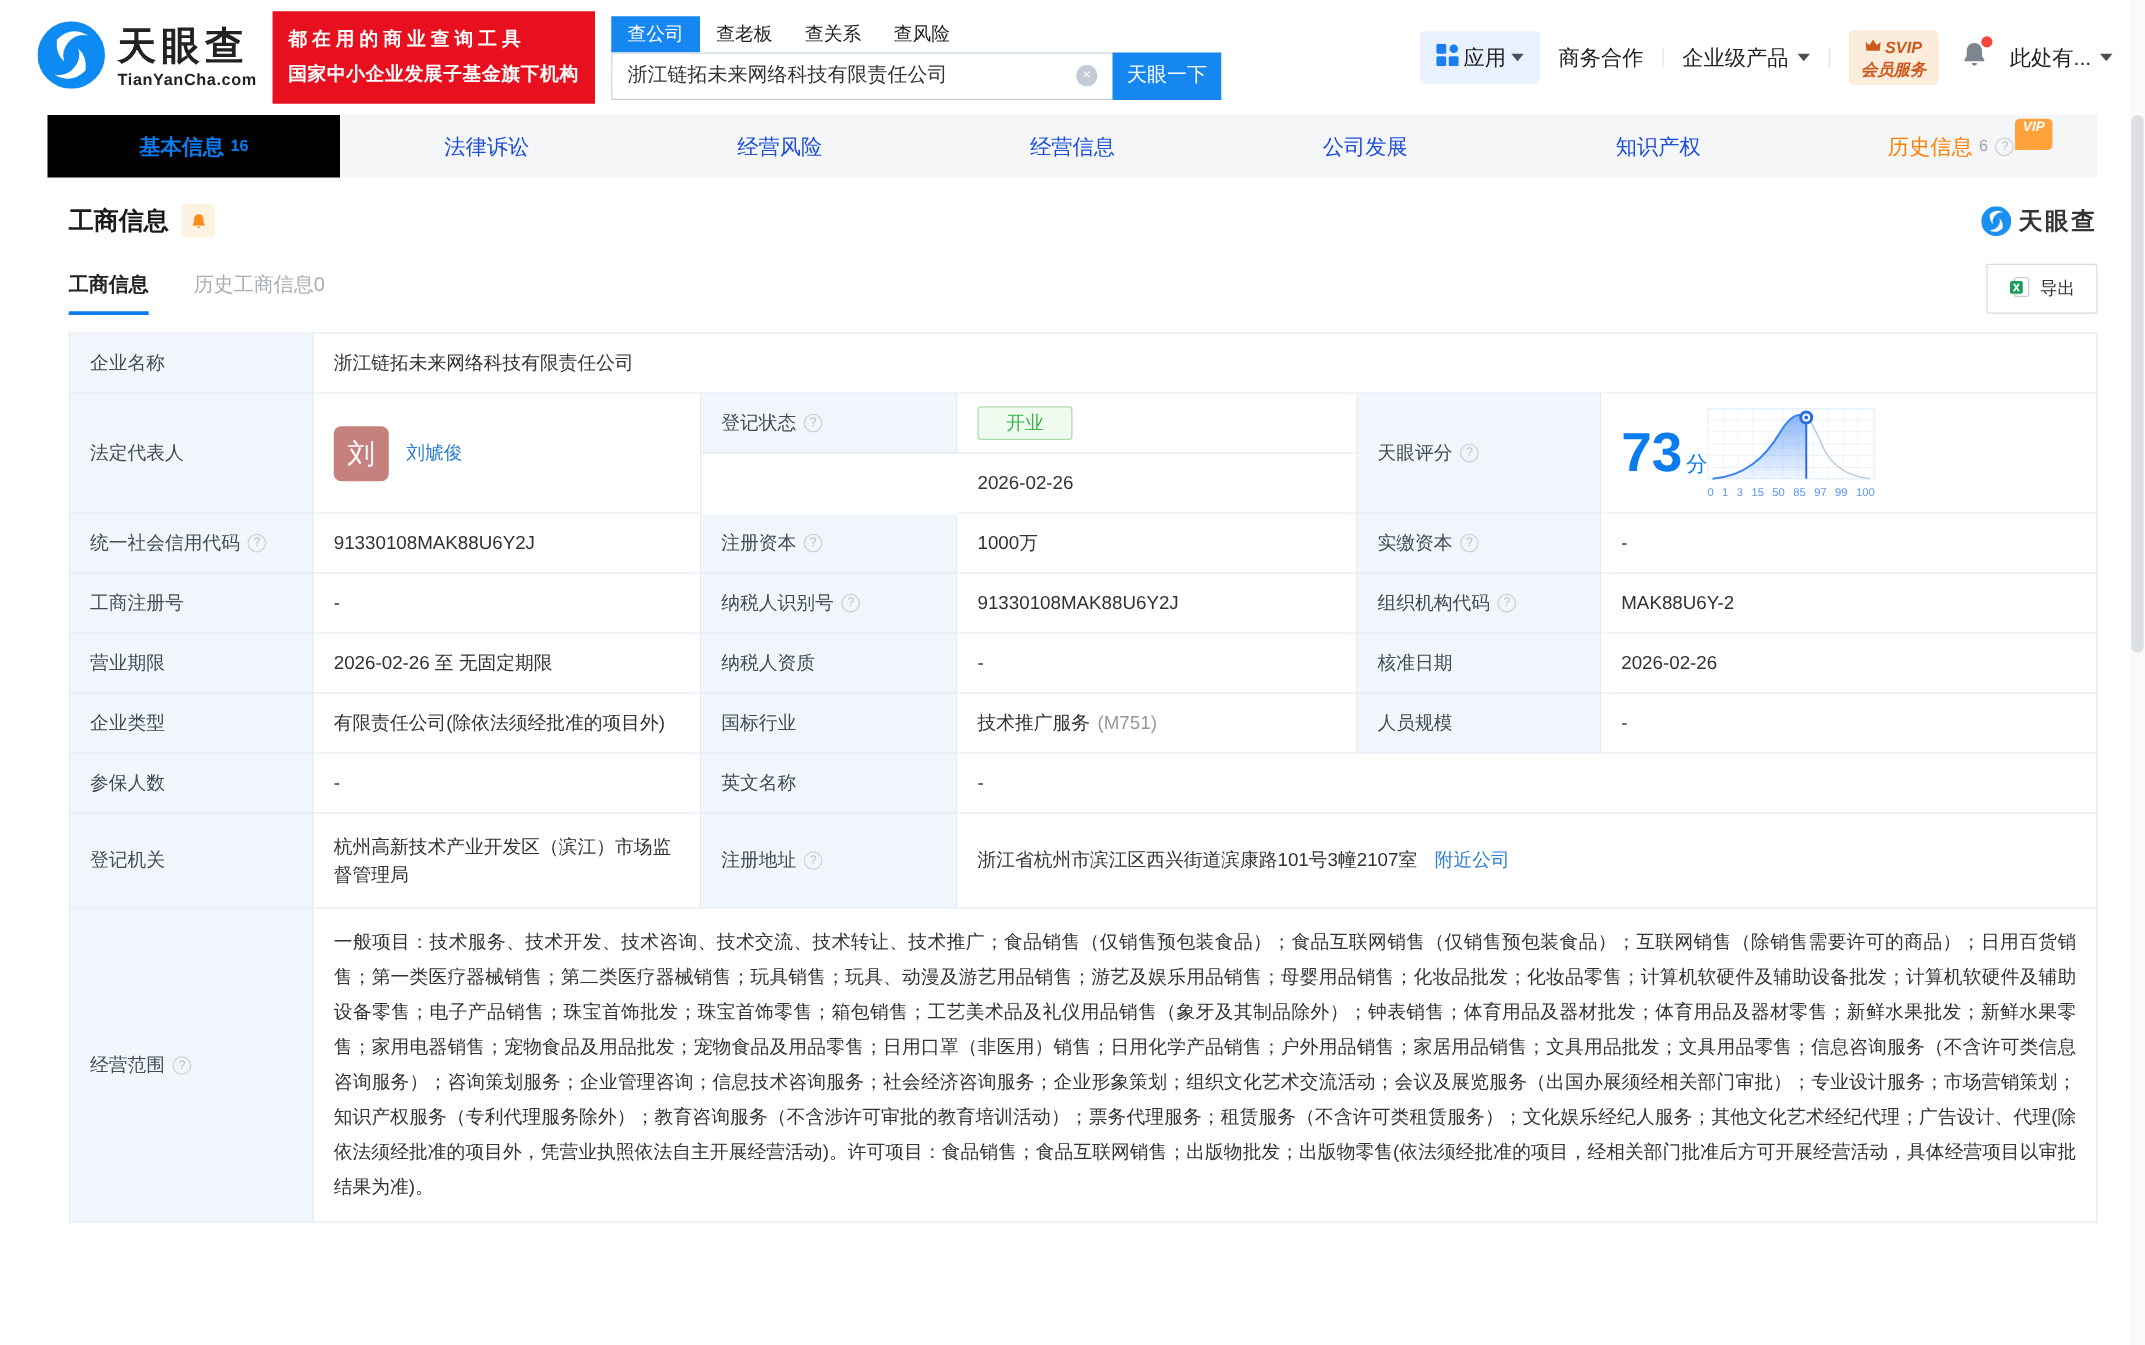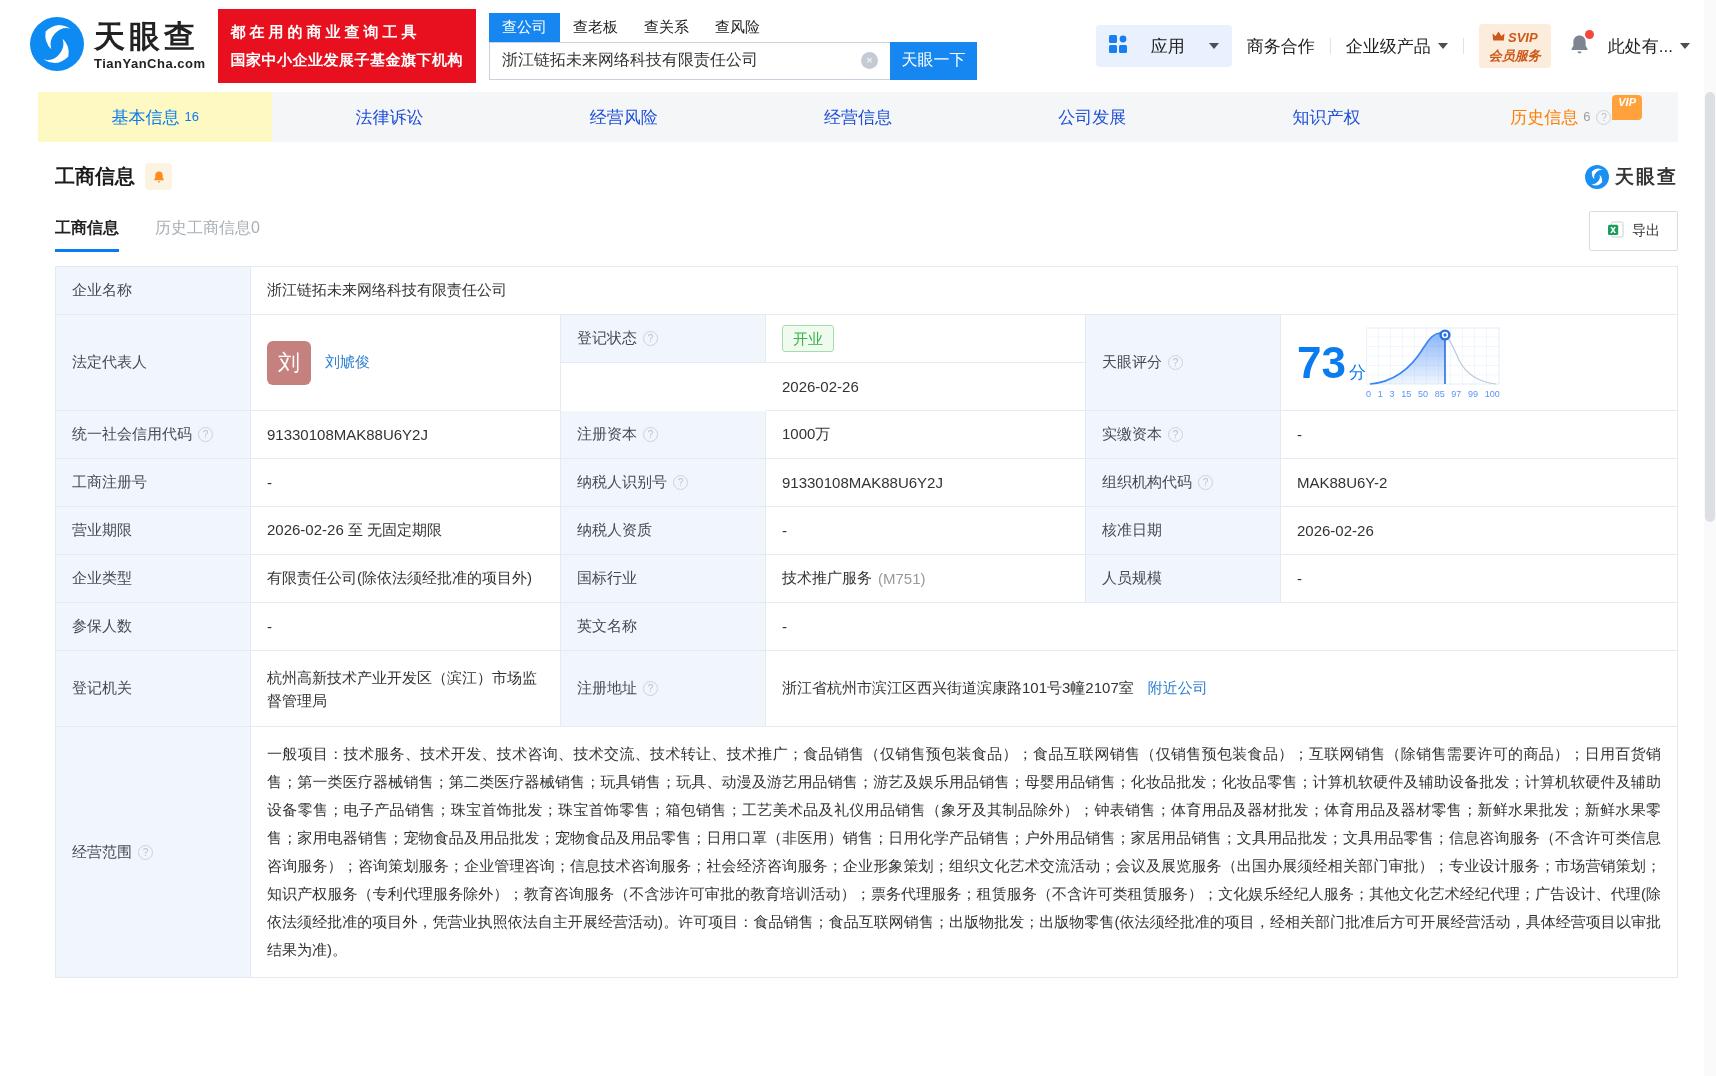--- a/index.html
+++ b/index.html
@@ -22,35 +22,35 @@
   .search-tabs { display:flex; align-items:flex-end; }
   .search-tab { font-size:15px; color:#222; padding:5px 0; margin-right:26px; cursor:pointer; }
   .search-tab.active { background:#1686f0; color:#fff; padding:5px 13px; margin-right:13px; }
   .search-row { display:flex; height:38px; }
   .search-bar { flex:1; display:flex; align-items:center; border:1px solid #c9d3df; border-right:none; background:#fff; }
   .search-input { flex:1; border:none; outline:none; font-size:16px; color:#333; padding:0 12px; font-family:inherit; }
   .clear-icon { width:17px; height:17px; border-radius:50%; background:#c4cbd4; color:#fff;
     font-size:11px; line-height:17px; text-align:center; margin-right:12px; cursor:pointer; flex:none; }
   .search-btn { width:87px; background:#1686f0; color:#fff; font-size:16px; border:none; cursor:pointer; font-family:inherit; }
   .header-right { margin-left:auto; display:flex; align-items:center; gap:15px; }
-  .apps-chip { background:#e8f1fd; border-radius:4px; height:42px; padding:0 13px; display:flex; align-items:center; gap:24px;
+  .apps-chip { background:#e8f1fd; border-radius:4px; height:42px; padding:0 13px; display:flex; align-items:center; gap:4px;
     font-size:17px; color:#222; cursor:pointer; }
   .caret { width:0; height:0; border-left:5px solid transparent; border-right:5px solid transparent; border-top:6px solid #4a4f55; }
   .hdr-link { font-size:17px; color:#222; cursor:pointer; display:flex; align-items:center; gap:7px; white-space:nowrap; }
   .vdiv { width:1px; height:16px; background:#e2e2e2; }
   .svip-badge { background:#fcecdc; border-radius:4px; padding:5px 10px 4px; text-align:center; cursor:pointer; }
   .svip-badge .row1 { display:flex; align-items:center; justify-content:center; gap:3px; }
   .svip-badge span { color:#cd581c; font-weight:bold; font-size:13px; font-style:italic; line-height:1.35; display:block; }
   .bell-wrap { position:relative; cursor:pointer; margin:0 2px; }
   .red-dot { position:absolute; top:-3px; right:-3px; width:9px; height:9px; border-radius:50%; background:#f5483b; }
   
   .main-tabs { margin:0 38px; display:flex; background:#f5f6f7; height:50px; }
   .main-tab { flex:1; display:flex; align-items:center; justify-content:center; font-size:17px; color:#1d4ed8;
     cursor:pointer; position:relative; }
-  .main-tab.active { background:#fef9c3; color:#0a7cf0; font-weight:normal; }
+  .main-tab.active { background:#000000; color:#0a7cf0; font-weight:bold; }
   .tab-count { font-size:13px; margin-left:5px; position:relative; top:-1px; }
   .main-tab.active .tab-count { color:#0a7cf0; }
   .main-tab.history { color:#ff7e00; }
   .main-tab.history .tab-count { color:#9aa0a6; font-weight:normal; }
   .vip-badge { position:absolute; top:3px; right:36px; background:#ffa23c; color:#fff; font-size:11px; font-weight:bold;
     font-style:italic; padding:1px 6px 12px; border-radius:4px 4px 4px 0; }
   .q-circle { width:15px; height:15px; border:1px solid #cdd3da; border-radius:50%; color:#b9c0c8; font-size:10px;
     line-height:14px; text-align:center; margin-left:6px; font-weight:normal; flex:none; }
   
   .content { margin:0 38px; padding-left:17px; }
@@ -75,21 +75,21 @@
   .cell { border-right:1px solid #e3eaf2; border-bottom:1px solid #e3eaf2; padding:8px 16px; display:flex;
     align-items:center; font-size:15px; color:#333; background:#fff; min-width:0; }
   .cell.lbl { background:#f0f6fc; color:#444b55; }
   .c1{grid-column:1} .c2{grid-column:2} .c3{grid-column:3} .c4{grid-column:4} .c5{grid-column:5} .c6{grid-column:6}
   .vspan5{grid-column:2/7} .vspan3{grid-column:4/7}
   .r1{grid-row:1} .r2{grid-row:2} .r3{grid-row:3} .r23{grid-row:2/4} .r4{grid-row:4} .r5{grid-row:5}
   .r6{grid-row:6} .r7{grid-row:7} .r8{grid-row:8} .r9{grid-row:9} .r10{grid-row:10}
   .avatar { width:44px; height:44px; border-radius:6px; background:#c5817e; color:#fff; font-size:22px;
     display:flex; align-items:center; justify-content:center; flex:none; }
   .rep-name { color:#2f7fd1; margin-left:14px; cursor:pointer; }
-  .status-badge { display:inline-block; padding:3px 10px; border:1px solid #a9dcab; background:#eefbee;
+  .status-badge { display:inline-block; padding:3px 22px; border:1px solid #a9dcab; background:#eefbee;
     color:#3cb24a; border-radius:3px; font-size:15px; line-height:1.3; }
   .score-cell { gap:0; padding:6px 16px; }
   .score-num { font-size:44px; font-weight:bold; color:#0a7cf0; line-height:1; }
   .score-unit { font-size:17px; color:#0a7cf0; margin-left:3px; }
   .score-chart { width:134px; }
   .score-axis { display:flex; justify-content:space-between; font-size:9px; color:#5a96f2; margin-top:1px; }
   .industry-code { color:#999; margin-left:6px; }
   .chev-down { width:0; height:0; border-left:5px solid transparent; border-right:5px solid transparent;
     border-top:6px solid #6b7widen3a; border-top-color:#667085; margin-left:8px; cursor:pointer; }
   .near-link { color:#2f7fd1; margin-left:14px; white-space:nowrap; cursor:pointer; }

